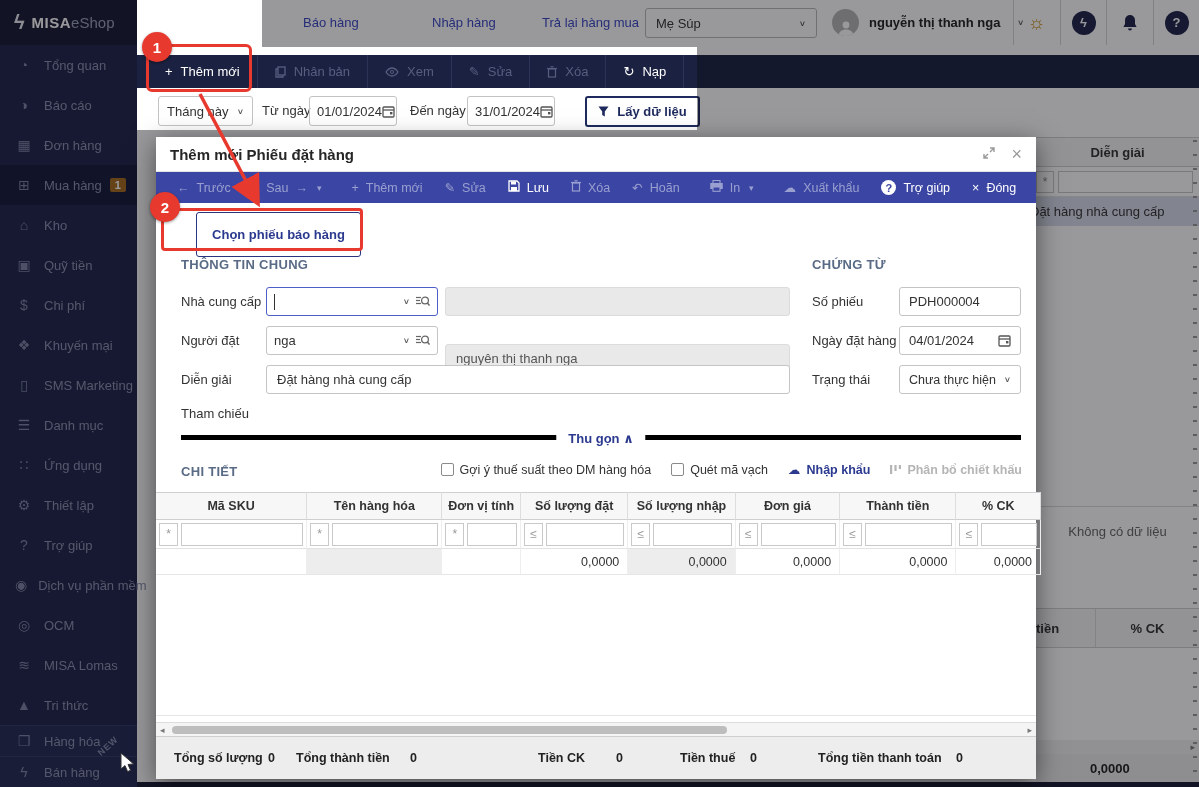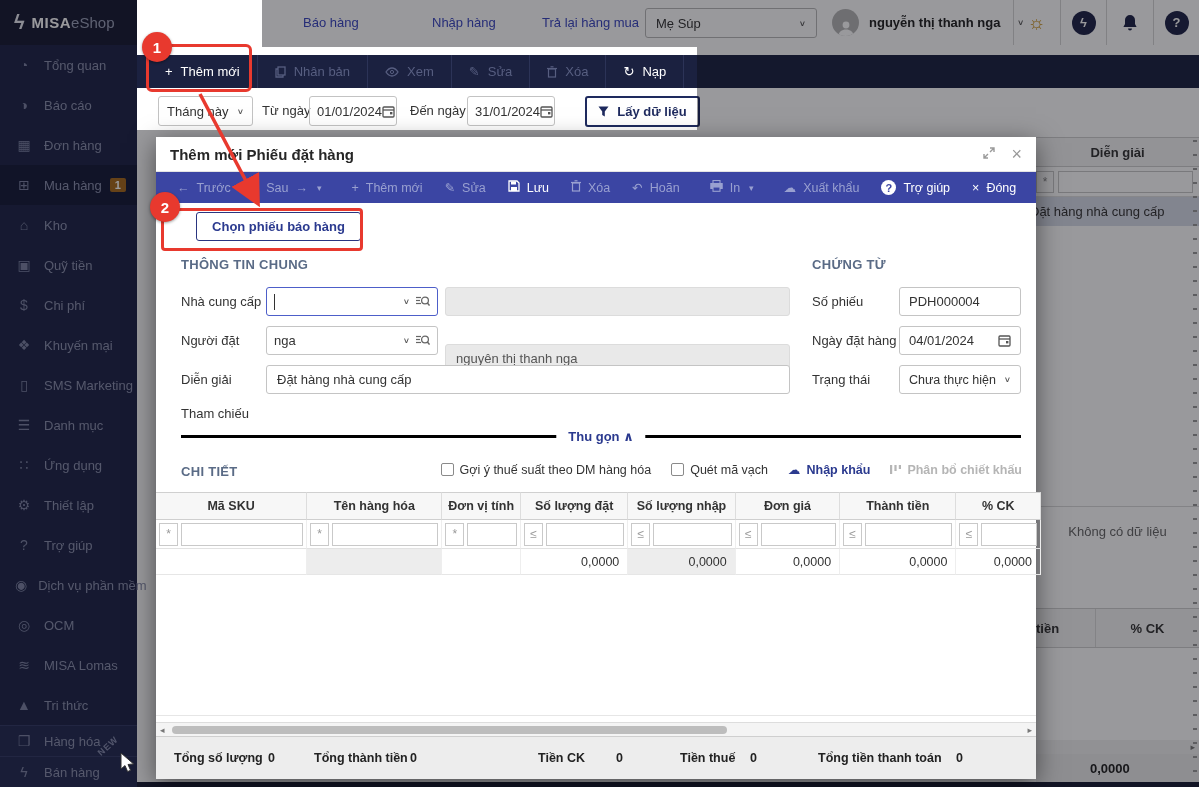--- a/index.html
+++ b/index.html
@@ -93,38 +93,38 @@
   .mh-icons{margin-left:auto;display:flex;align-items:center;gap:16px;color:#9a9a9a;}
   .mh-icons .x{font-size:18px;line-height:1;cursor:pointer;}
   .modal-toolbar{height:31px;background:#3b45a3;display:flex;align-items:center;padding:0 10px;color:#fff;}
   .mt-btn{display:flex;align-items:center;gap:7px;font-size:12.5px;padding:0 11px;height:31px;cursor:pointer;white-space:nowrap;}
   .mt-btn.disabled{color:#99a0d0;}
   .mt-btn.disabled svg *{stroke:#99a0d0 !important;}
   .mt-btn .caret{font-size:9px;margin-left:2px;}
   .mt-sep{width:1px;height:31px;background:#2e378b;margin:0 4px;}
   .mt-help-ic{width:15px;height:15px;border-radius:50%;background:#fff;color:#3b45a3;font-size:11px;font-weight:bold;display:flex;align-items:center;justify-content:center;}
 
-  .choose-btn{position:absolute;left:40px;top:75px;width:165px;height:29px;background:#fff;border:1px solid #2a3580;border-radius:3px;color:#2b3a8f;font-size:13px;font-weight:bold;display:flex;align-items:center;justify-content:center;cursor:pointer;}
+  .choose-btn{position:absolute;left:40px;top:75px;width:165px;height:45px;background:#fff;border:1px solid #2a3580;border-radius:3px;color:#2b3a8f;font-size:13px;font-weight:bold;display:flex;align-items:center;justify-content:center;cursor:pointer;}
 
   .section-h{position:absolute;font-size:13px;font-weight:bold;color:#5a6b86;letter-spacing:.3px;}
   .sh-left{left:25px;top:120px;}
   .sh-right{left:656px;top:120px;}
   .sh-detail{left:25px;top:327px;}
 
   .f-label{position:absolute;font-size:13px;color:#333;}
   .combo{position:absolute;left:110px;width:172px;height:29px;border:1px solid #c4c4c4;border-radius:3px;display:flex;align-items:center;padding:0 7px;font-size:13px;color:#333;background:#fff;}
   .combo.focused{border-color:#4d5ec9;}
   .combo .sfx{margin-left:auto;display:flex;align-items:center;gap:6px;color:#666;}
   .caret-line{display:inline-block;width:1px;height:16px;background:#333;}
   .ro-input{position:absolute;left:289px;width:345px;height:29px;background:#e9e9e9;border:1px solid #dcdcdc;border-radius:3px;display:flex;align-items:center;padding:0 10px;font-size:13px;color:#555;}
   .txt-input{position:absolute;left:110px;width:524px;height:29px;border:1px solid #c4c4c4;border-radius:3px;display:flex;align-items:center;padding:0 10px;font-size:13px;color:#333;background:#fff;}
   .r-input{position:absolute;left:743px;width:122px;height:29px;border:1px solid #c4c4c4;border-radius:3px;display:flex;align-items:center;padding:0 9px;font-size:13px;color:#333;background:#fff;}
   .r-input .sfx{margin-left:auto;display:flex;align-items:center;}
 
-  .collapse-row{position:absolute;left:25px;top:298px;width:840px;border-top:3px solid #000000;}
+  .collapse-row{position:absolute;left:25px;top:298px;width:840px;border-top:5px solid #000000;}
   .collapse-link{position:absolute;left:50%;top:-9px;transform:translateX(-50%);background:#fff;padding:0 12px;font-size:13px;font-weight:bold;color:#2b3a8f;cursor:pointer;white-space:nowrap;}
 
   .detail-opts{position:absolute;right:14px;top:325px;display:flex;align-items:center;gap:20px;font-size:12.5px;color:#333;white-space:nowrap;}
   .cbx{width:13px;height:13px;border:1px solid #8a8a8a;border-radius:2px;background:#fff;display:inline-block;margin-right:6px;vertical-align:-2px;}
   .opt-link{color:#2b3a8f;font-weight:bold;display:flex;align-items:center;gap:6px;cursor:pointer;}
   .opt-disabled{color:#b5b5b5;font-weight:bold;display:flex;align-items:center;gap:6px;}
 
   .grid{position:absolute;left:0;top:355px;width:880px;}
   .g-row{display:flex;width:885px;}
   .gh{height:28px;background:#f7f7f7;border-top:1px solid #d0d0d0;border-bottom:1px solid #cfcfcf;border-right:1px solid #ddd;display:flex;align-items:center;justify-content:center;font-size:12.5px;font-weight:bold;color:#333;}
@@ -135,21 +135,21 @@
   .gc.dim2{background:#ededed;}
   .grid-empty{height:141px;border-bottom:1px solid #e6e6e6;}
 
   .hscroll{position:absolute;left:0;top:585px;width:880px;height:14px;background:#f4f4f4;border-top:1px solid #ddd;}
   .hscroll .ar{position:absolute;top:2px;font-size:9px;color:#777;}
   .hscroll .al{left:4px;} .hscroll .arr{right:4px;}
   .hscroll .thumb{position:absolute;left:16px;top:3px;width:555px;height:8px;background:#bdbdbd;border-radius:4px;}
 
   .totalsbar{position:absolute;left:0;top:599px;width:880px;height:43px;background:#ededed;border-top:1px solid #cfcfcf;font-size:12.5px;color:#222;}
   .totalsbar span{position:absolute;top:14px;font-weight:bold;}
-  .tl0{left:18px;} .tv0{left:112px;} .tl1{left:158px;} .tv1{left:254px;} .tl2{left:382px;} .tv2{left:460px;}
+  .tl0{left:18px;} .tv0{left:112px;} .tl1{left:140px;} .tv1{left:254px;} .tl2{left:382px;} .tv2{left:460px;}
   .tl3{left:524px;} .tv3{left:594px;} .tl4{left:662px;} .tv4{left:800px;}
 
   
   .ann{position:absolute;z-index:80;}
   .ann-circle{width:30px;height:30px;border-radius:50%;background:#e8392e;color:#fff;font-size:15px;font-weight:bold;display:flex;align-items:center;justify-content:center;box-shadow:0 1px 3px rgba(0,0,0,.4);}
   .c1{left:142px;top:32px;}
   .c2{left:150px;top:192px;}
   .ann-rect{border:3px solid #e8392e;border-radius:6px;background:transparent;}
   .r1{left:146px;top:44px;width:106px;height:48px;}
   .r2{left:161px;top:208px;width:202px;height:43px;border-radius:4px;}

